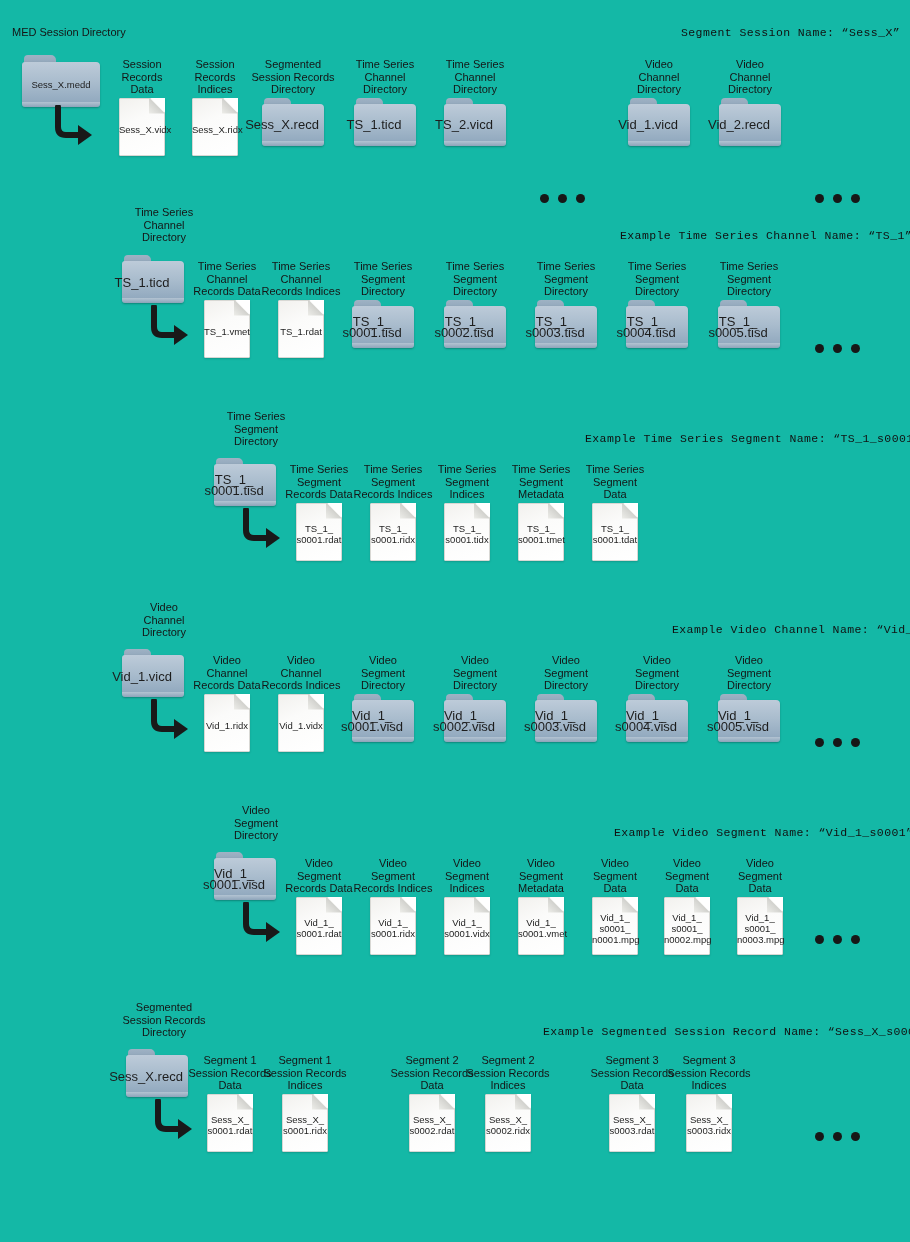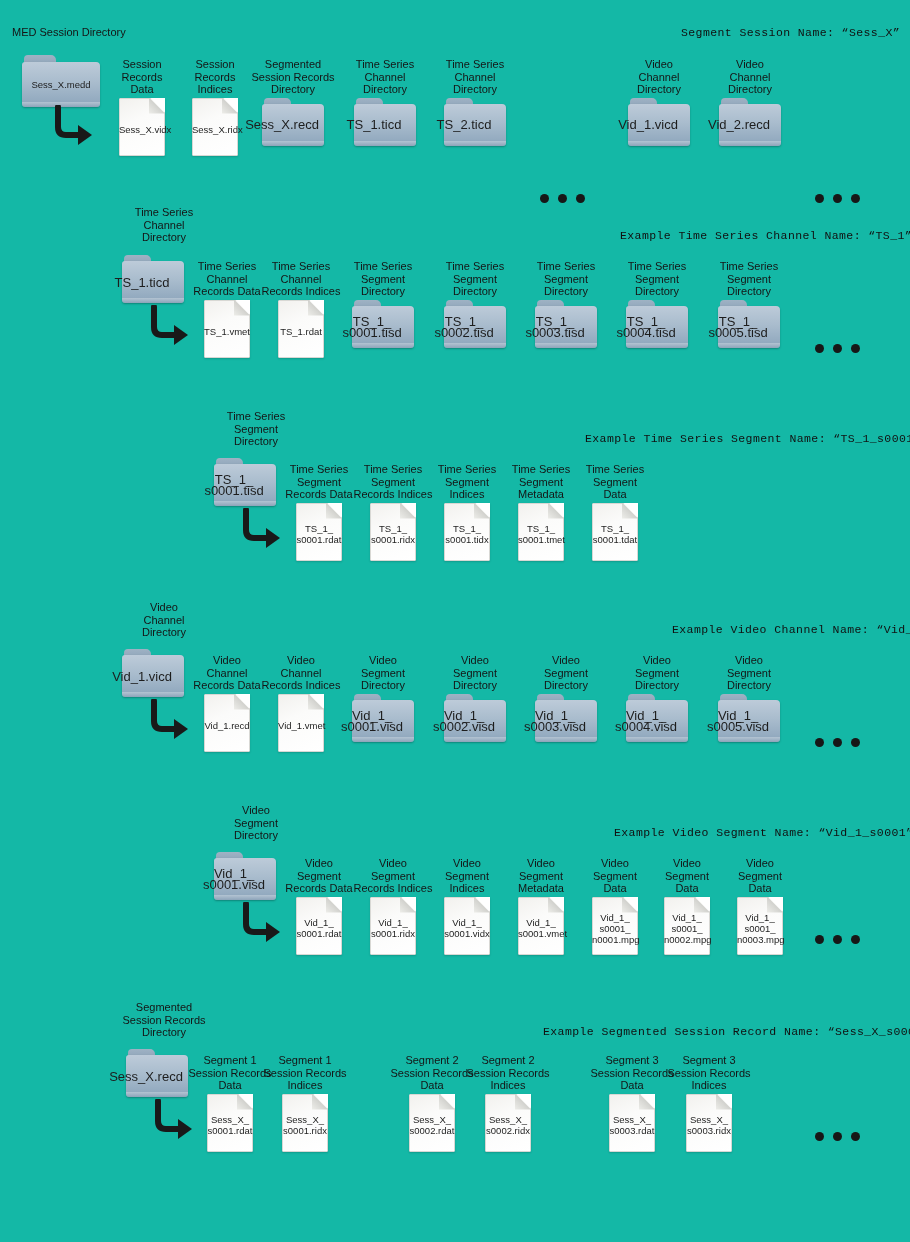--- a/index.html
+++ b/index.html
@@ -243,21 +243,21 @@
         <div class="lbl">TS_1.ticd</div>
       </div>
     </div>
     <div class="node" style="left: 433px; top: 58px;">
       <div class="cap">Time Series
 Channel
 Directory</div>
       <div class="folder">
         <div class="tab"></div>
         <div class="body"></div>
-        <div class="lbl">TS_2.ticd</div>
+        <div class="lbl">TS_2.vicd</div>
       </div>
     </div>
     <div class="dots" style="left: 540px; top: 194px;">
       <i></i>
       <i></i>
       <i></i>
     </div>
     <div class="node" style="left: 617px; top: 58px;">
       <div class="cap">Video
 Channel
@@ -478,32 +478,32 @@
       </svg>
     </div>
     <div class="node" style="left: 185px; top: 654px;">
       <div class="cap">Video
 Channel
 Records Data</div>
       <div class="file">
         <div class="sheet"></div>
         <div class="corner-shadow"></div>
         <div class="corner-white"></div>
-        <div class="lbl">Vid_1.recd</div>
+        <div class="lbl">Vid_1.ridx</div>
       </div>
     </div>
     <div class="node" style="left: 259px; top: 654px;">
       <div class="cap">Video
 Channel
 Records Indices</div>
       <div class="file">
         <div class="sheet"></div>
         <div class="corner-shadow"></div>
         <div class="corner-white"></div>
-        <div class="lbl">Vid_1.vmet</div>
+        <div class="lbl">Vid_1.vidx</div>
       </div>
     </div>
     <div class="node" style="left: 341px; top: 654px;">
       <div class="cap">Video
 Segment
 Directory</div>
       <div class="folder">
         <div class="tab"></div>
         <div class="body"></div>
         <div class="lbl">Vid_1_

